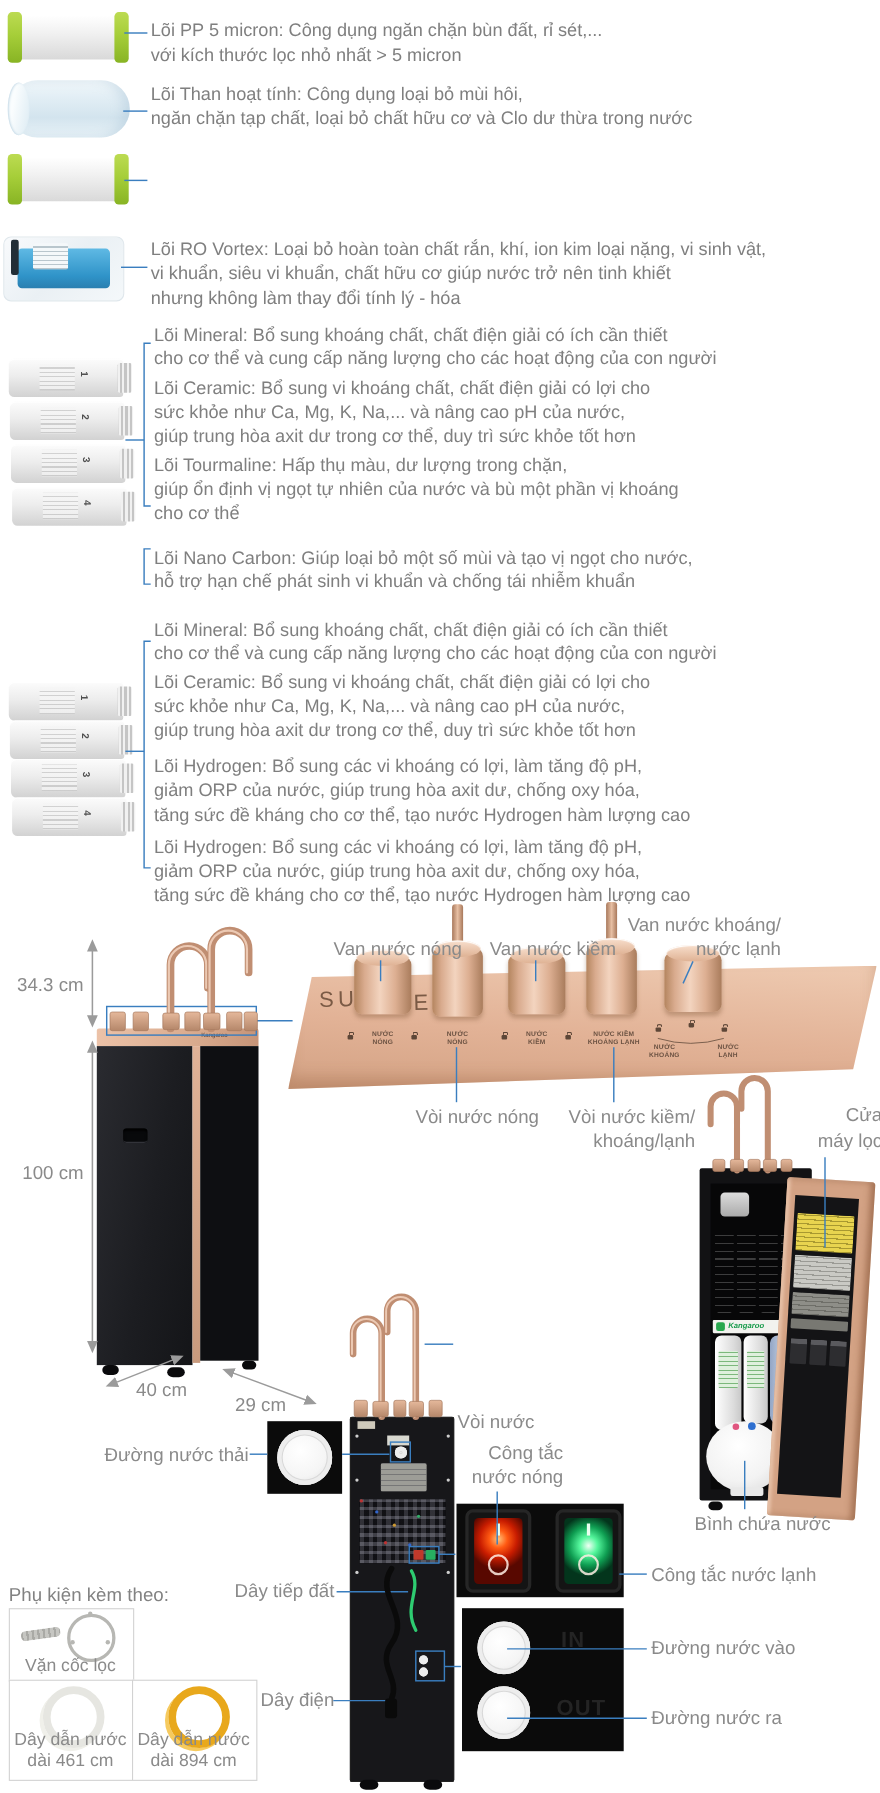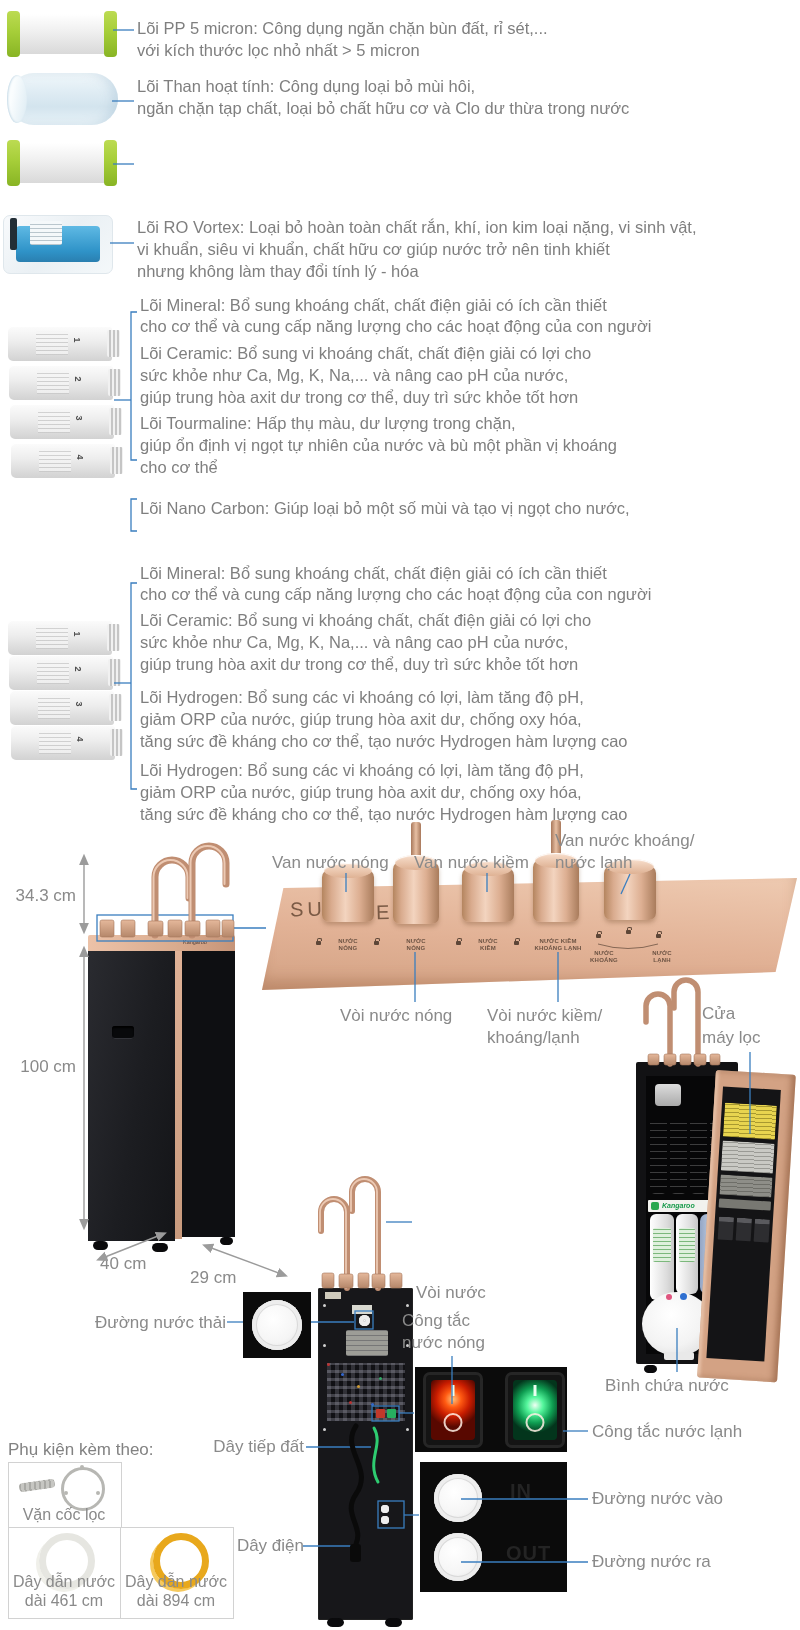--- a/index.html
+++ b/index.html
@@ -1,21 +1,21 @@
 <!DOCTYPE html>
 <html><head>
 <meta charset="utf-8">
 <style>
   html,body{margin:0;padding:0;background:#fff}
   #canvas{position:relative;width:800px;height:1630px;background:#fff;overflow:hidden;
           font-family:"Liberation Sans",sans-serif}
   .abs{position:absolute}
   .desc{position:absolute;white-space:nowrap;font-size:16.5px;line-height:21px;color:#7f7f7f}
   .lbl{position:absolute;white-space:nowrap;font-size:17px;color:#8a8a8a}
-  .c{text-align:left}.r{text-align:right}
+  .c{text-align:right}.r{text-align:right}
   .smallk{position:absolute;font-size:6px;line-height:7px;font-weight:bold;color:#6b5242;
           white-space:pre-line;text-align:center;letter-spacing:.2px}
   
   .pp{position:absolute;width:104px;height:40px;background:linear-gradient(180deg,#ffffff 0%,#f1f1f1 40%,#d9d9d9 100%);border-radius:4px}
   .pp:before,.pp:after{content:"";position:absolute;top:-3px;width:13px;height:46px;
      background:linear-gradient(180deg,#bcdb52 0%,#a6ce39 45%,#88b424 100%);border-radius:4px}
   .pp:before{left:-3px}.pp:after{right:-3px}
   
   .cyl{position:absolute;width:110px;height:52px;border-radius:26px;
        background:linear-gradient(180deg,#f2f8fb 0%,#e2eef5 30%,#d3e4ee 65%,#e9f3f8 100%);
@@ -194,20 +194,21 @@
 
   <div class="desc" style="left:140px;top:295px">Lõi Mineral: Bổ sung khoáng chất, chất điện giải có ích cần thiết</div>
   <div class="desc" style="left:140px;top:316px">cho cơ thể và cung cấp năng lượng cho các hoạt động của con người</div>
   <div class="desc" style="left:140px;top:343px">Lõi Ceramic: Bổ sung vi khoáng chất, chất điện giải có lợi cho</div>
   <div class="desc" style="left:140px;top:365px">sức khỏe như Ca, Mg, K, Na,... và nâng cao pH của nước,</div>
   <div class="desc" style="left:140px;top:387px">giúp trung hòa axit dư trong cơ thể, duy trì sức khỏe tốt hơn</div>
   <div class="desc" style="left:140px;top:413px">Lõi Tourmaline: Hấp thụ màu, dư lượng trong chặn,</div>
   <div class="desc" style="left:140px;top:435px">giúp ổn định vị ngọt tự nhiên của nước và bù một phần vị khoáng</div>
   <div class="desc" style="left:140px;top:457px">cho cơ thể</div>
   <div class="desc" style="left:140px;top:498px">Lõi Nano Carbon: Giúp loại bỏ một số mùi và tạo vị ngọt cho nước,</div>
+  <div class="desc" style="left:140px;top:519px">hỗ trợ hạn chế phát sinh vi khuẩn và chống tái nhiễm khuẩn</div>
 
   <div class="desc" style="left:140px;top:563px">Lõi Mineral: Bổ sung khoáng chất, chất điện giải có ích cần thiết</div>
   <div class="desc" style="left:140px;top:584px">cho cơ thể và cung cấp năng lượng cho các hoạt động của con người</div>
   <div class="desc" style="left:140px;top:610px">Lõi Ceramic: Bổ sung vi khoáng chất, chất điện giải có lợi cho</div>
   <div class="desc" style="left:140px;top:632px">sức khỏe như Ca, Mg, K, Na,... và nâng cao pH của nước,</div>
   <div class="desc" style="left:140px;top:654px">giúp trung hòa axit dư trong cơ thể, duy trì sức khỏe tốt hơn</div>
   <div class="desc" style="left:140px;top:687px">Lõi Hydrogen: Bổ sung các vi khoáng có lợi, làm tăng độ pH,</div>
   <div class="desc" style="left:140px;top:709px">giảm ORP của nước, giúp trung hòa axit dư, chống oxy hóa,</div>
   <div class="desc" style="left:140px;top:731px">tăng sức đề kháng cho cơ thể, tạo nước Hydrogen hàm lượng cao</div>
   <div class="desc" style="left:140px;top:760px">Lõi Hydrogen: Bổ sung các vi khoáng có lợi, làm tăng độ pH,</div>

